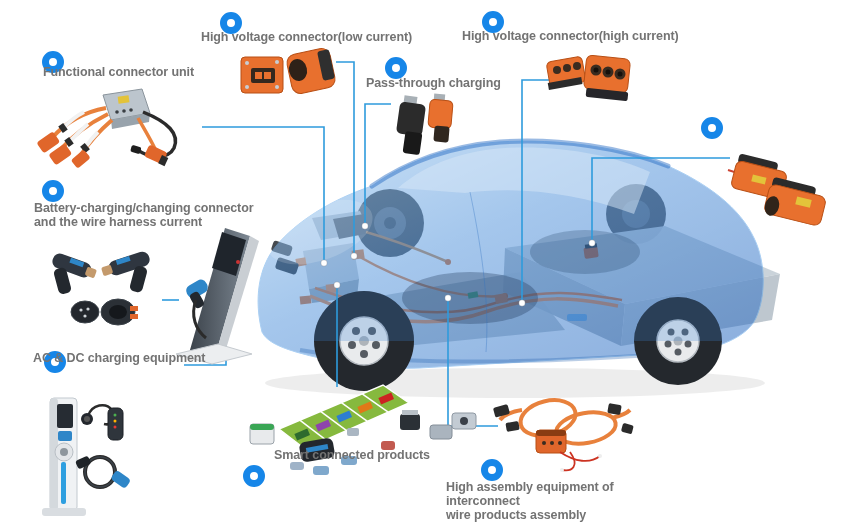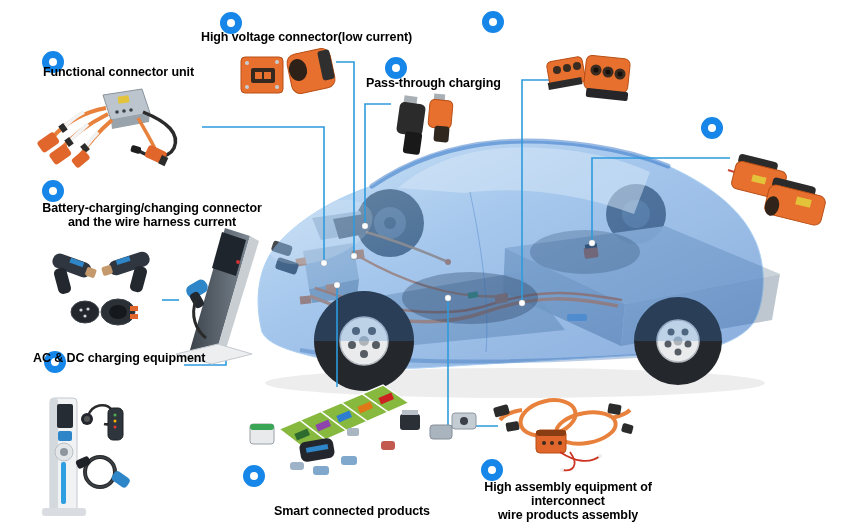--- a/index.html
+++ b/index.html
@@ -6,23 +6,23 @@
   .stage{
     position:relative;width:850px;height:524px;background:#ffffff;overflow:hidden;
     font-family:"Liberation Sans",sans-serif;
   }
   .pin{
     position:absolute;width:22px;height:22px;border-radius:50%;
     background:#ffffff;border:7px solid #1686e8;box-sizing:border-box;
   }
   .lbl{
     position:absolute;font-weight:700;font-size:12.5px;line-height:14px;
-    color:#000000;white-space:nowrap;letter-spacing:-0.1px;
+    color:#737373;white-space:nowrap;letter-spacing:-0.1px;
   }
-  .lbl.center{text-align:center;white-space:normal;}
+  .lbl.center{text-align:left;white-space:normal;}
   svg{position:absolute;left:0;top:0;}
 </style>
 </head>
 <body>
 
 <div class="stage">
 
 <svg width="850" height="524" viewBox="0 0 850 524">
   <defs>
     <linearGradient id="bodyGrad" x1="0" y1="0" x2="1" y2="1">
@@ -313,34 +313,35 @@
 <span class="pin" style="left:42px;top:51px"></span>
 <div class="lbl" style="left:43px;top:65px">Functional connector unit</div>
 
 <span class="pin" style="left:220px;top:12px"></span>
 <div class="lbl" style="left:201px;top:30px">High voltage connector(low current)</div>
 
 <span class="pin" style="left:385px;top:57px"></span>
 <div class="lbl" style="left:366px;top:76px">Pass-through charging</div>
 
 <span class="pin" style="left:482px;top:11px"></span>
+<div class="lbl" style="left:462px;top:29px">High voltage connector(high current)</div>
 
 <span class="pin" style="left:701px;top:117px"></span>
 
 <span class="pin" style="left:42px;top:180px"></span>
 <div class="lbl center" style="left:34px;top:201px;width:236px">
   <span>Battery-charging/changing connector</span><br>
   <span>and the wire harness current</span>
 </div>
 
 <span class="pin" style="left:44px;top:351px"></span>
 <div class="lbl" style="left:33px;top:351px">AC &amp; DC charging equipment</div>
 
 <span class="pin" style="left:243px;top:465px"></span>
-<div class="lbl" style="left:274px;top:504px">Smart connected products</div>
+<div class="lbl" style="left:274px;top:448px">Smart connected products</div>
 
 <span class="pin" style="left:481px;top:459px"></span>
 <div class="lbl center" style="left:446px;top:480px;width:244px">
   <span>High assembly equipment of interconnect</span><br>
   <span>wire products assembly</span>
 </div>
 
 </div>
 
 </body></html>

